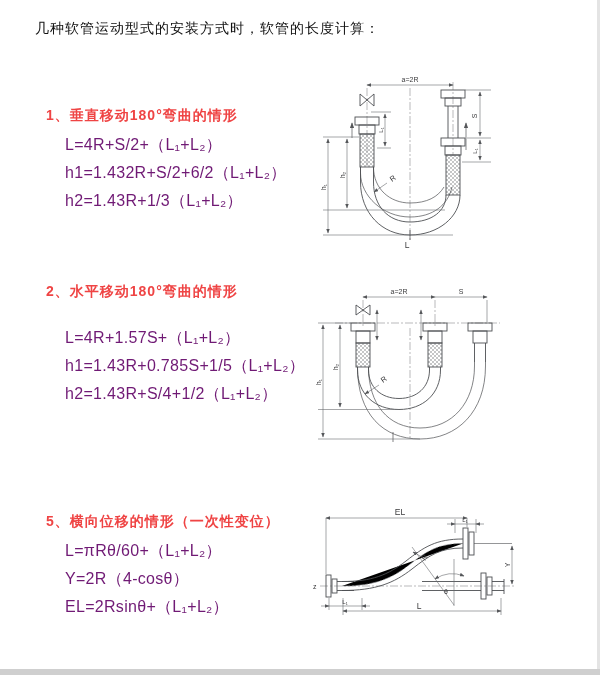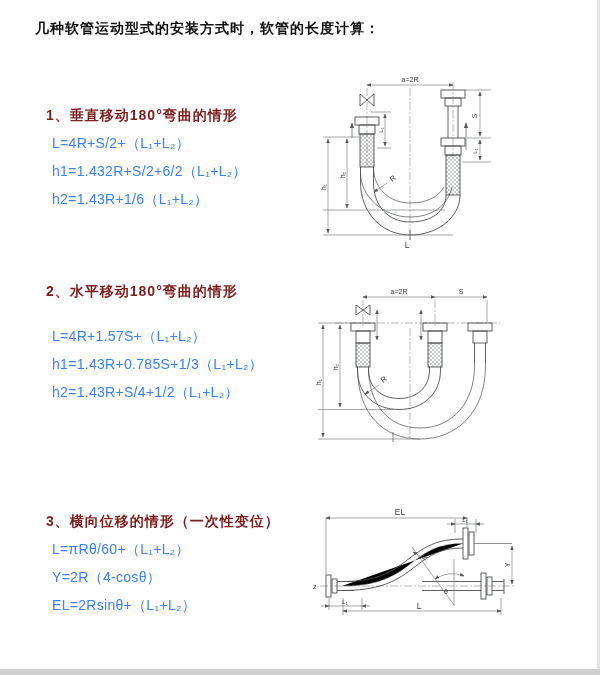--- a/index.html
+++ b/index.html
@@ -2,54 +2,54 @@
 <html><head>
 <meta charset="utf-8">
 <style>
   html,body{margin:0;padding:0;}
   body{
     width:600px;height:675px;position:relative;background:#ffffff;
     font-family:"Liberation Sans","DejaVu Sans",sans-serif;
     color:#1c1c1c;overflow:hidden;
   }
   .page-title{
-    position:absolute;left:35px;top:20px;font-size:14px;font-weight:bold;
+    position:absolute;left:35px;top:20px;font-size:14px;font-weight:normal;
     letter-spacing:1px;color:#111;
   }
   .section-heading{
-    position:absolute;font-size:14px;font-weight:bold;letter-spacing:1px;color:#7f1d1d;
+    position:absolute;font-size:14px;font-weight:bold;letter-spacing:1px;color:#ef4444;
   }
   .formula{
-    position:absolute;left:52px;font-size:14px;color:#3b82f6;letter-spacing:.3px;
+    position:absolute;left:65px;font-size:16px;color:#701a75;letter-spacing:.3px;
   }
   .diagram{position:absolute;}
   svg text{fill:#3a3a3c;font-family:"Liberation Sans","DejaVu Sans",sans-serif;}
   .edge-bottom{
     position:absolute;left:0;bottom:0;width:600px;height:6px;background:#cfcfcf;
   }
   .edge-right{
     position:absolute;right:0;top:0;width:3px;height:675px;background:#e4e4e4;
   }
 </style>
 </head>
 <body>
 
 <div class="page-title">几种软管运动型式的安装方式时，软管的长度计算：</div>
 
 <div class="section-heading" style="left:46px;top:107px">1、垂直移动180°弯曲的情形</div>
 <div class="formula" style="top:135px">L=4R+S/2+（L₁+L₂）</div>
 <div class="formula" style="top:163px">h1=1.432R+S/2+6/2（L₁+L₂）</div>
-<div class="formula" style="top:191px">h2=1.43R+1/6（L₁+L₂）</div>
+<div class="formula" style="top:191px">h2=1.43R+1/3（L₁+L₂）</div>
 
 <div class="section-heading" style="left:46px;top:283px">2、水平移动180°弯曲的情形</div>
 <div class="formula" style="top:328px">L=4R+1.57S+（L₁+L₂）</div>
-<div class="formula" style="top:356px">h1=1.43R+0.785S+1/3（L₁+L₂）</div>
+<div class="formula" style="top:356px">h1=1.43R+0.785S+1/5（L₁+L₂）</div>
 <div class="formula" style="top:384px">h2=1.43R+S/4+1/2（L₁+L₂）</div>
 
-<div class="section-heading" style="left:46px;top:513px">3、横向位移的情形（一次性变位）</div>
+<div class="section-heading" style="left:46px;top:513px">5、横向位移的情形（一次性变位）</div>
 <div class="formula" style="top:541px">L=πRθ/60+（L₁+L₂）</div>
 <div class="formula" style="top:569px">Y=2R（4-cosθ）</div>
 <div class="formula" style="top:597px">EL=2Rsinθ+（L₁+L₂）</div>
 
 <div class="diagram" style="left:305px;top:70px">
 <svg width="270" height="190" viewBox="0 0 270 190">
   <defs>
     <pattern id="braid" width="4" height="4" patternUnits="userSpaceOnUse">
       <path d="M0,4 L4,0 M0,0 L4,4" stroke="#8a8c8e" stroke-width="0.5"></path>
     </pattern>

